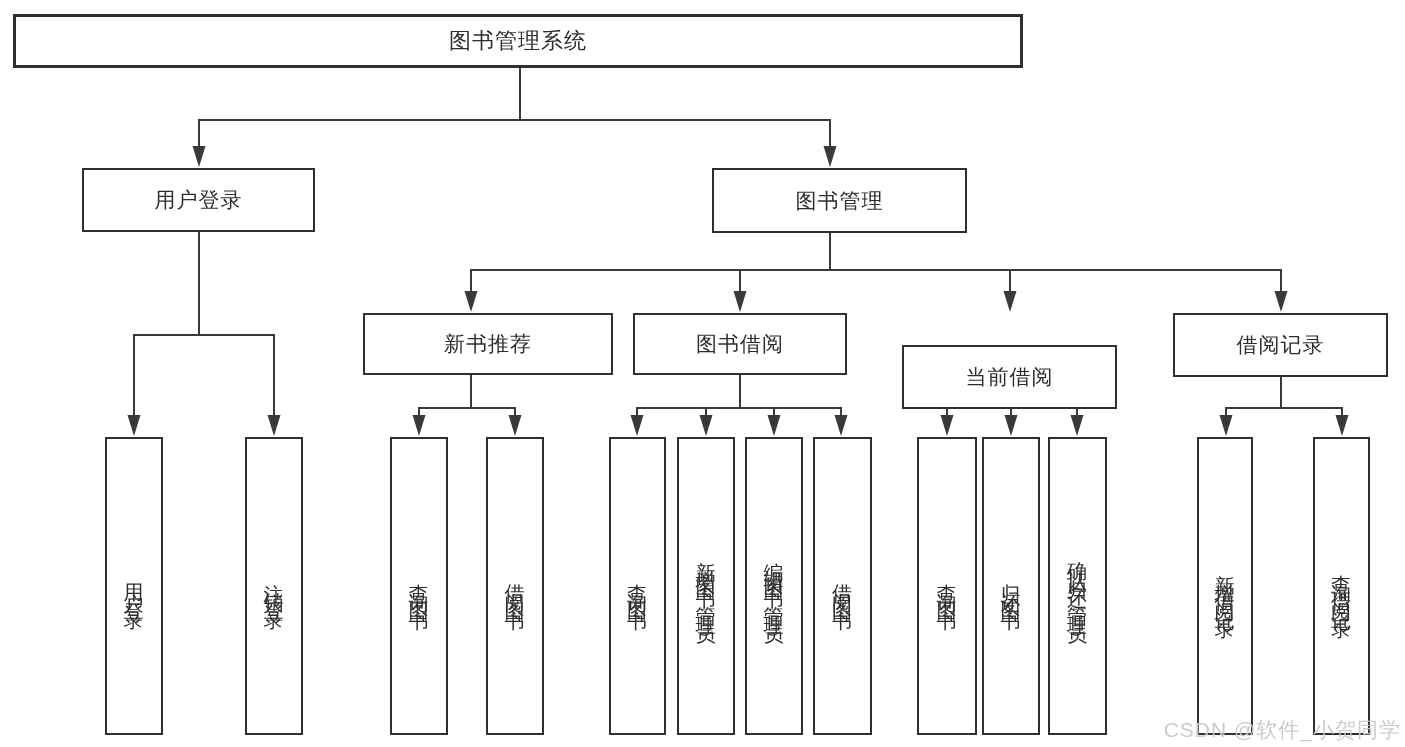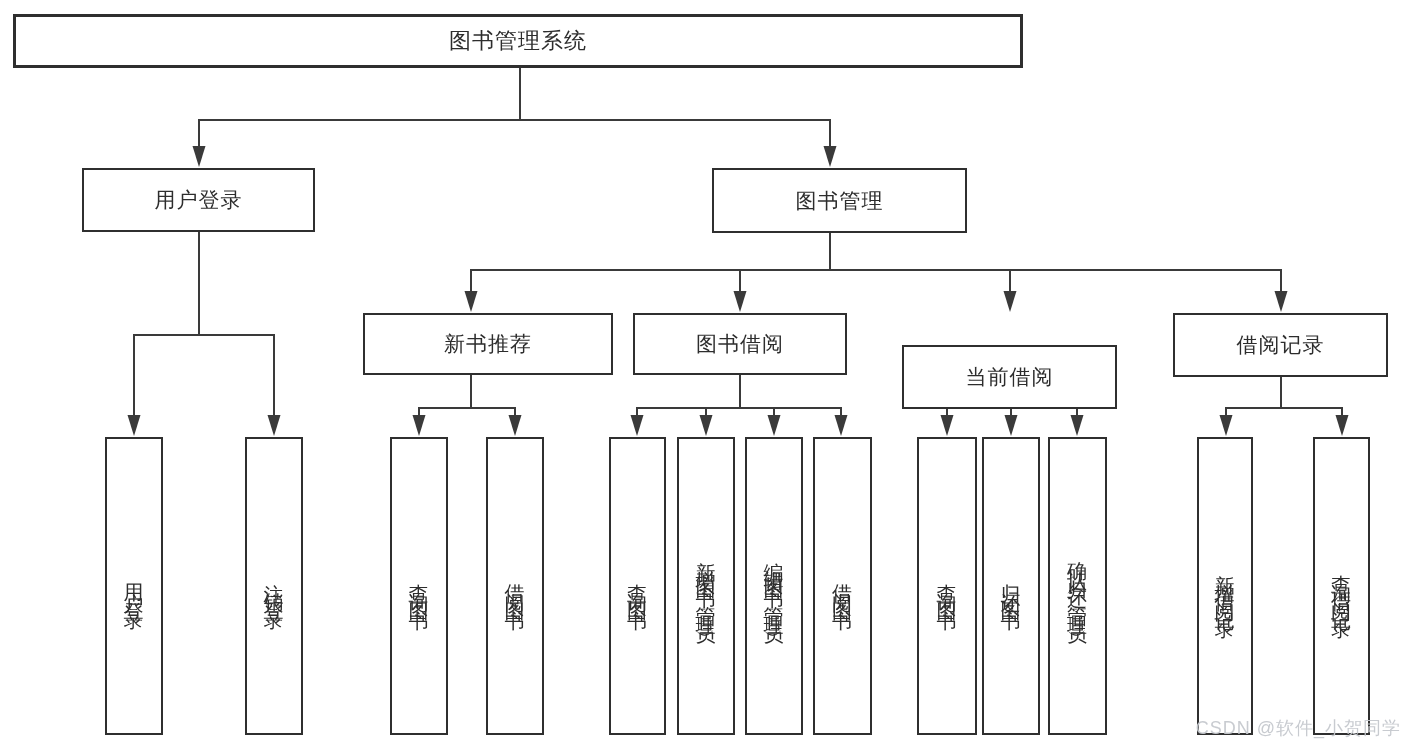--- a/index.html
+++ b/index.html
@@ -48,21 +48,21 @@
     text-orientation: mixed;
     font-size: 20px;
     letter-spacing: 9px;
     color: #2d2d2d;
     line-height: 1.1;
   }
   #watermark {
     position: absolute;
     right: 4px;
     top: 716px;
-    font-size: 18px;
+    font-size: 21px;
     color: rgba(197, 200, 205, 0.95);
     letter-spacing: 1px;
     z-index: 5;
     white-space: nowrap;
     text-align: right;
   }
   svg path { stroke: #3a3a3a; stroke-width: 2; fill: none; }
   svg polygon { fill: #3a3a3a; stroke: none; }
 </style>
 </head>

